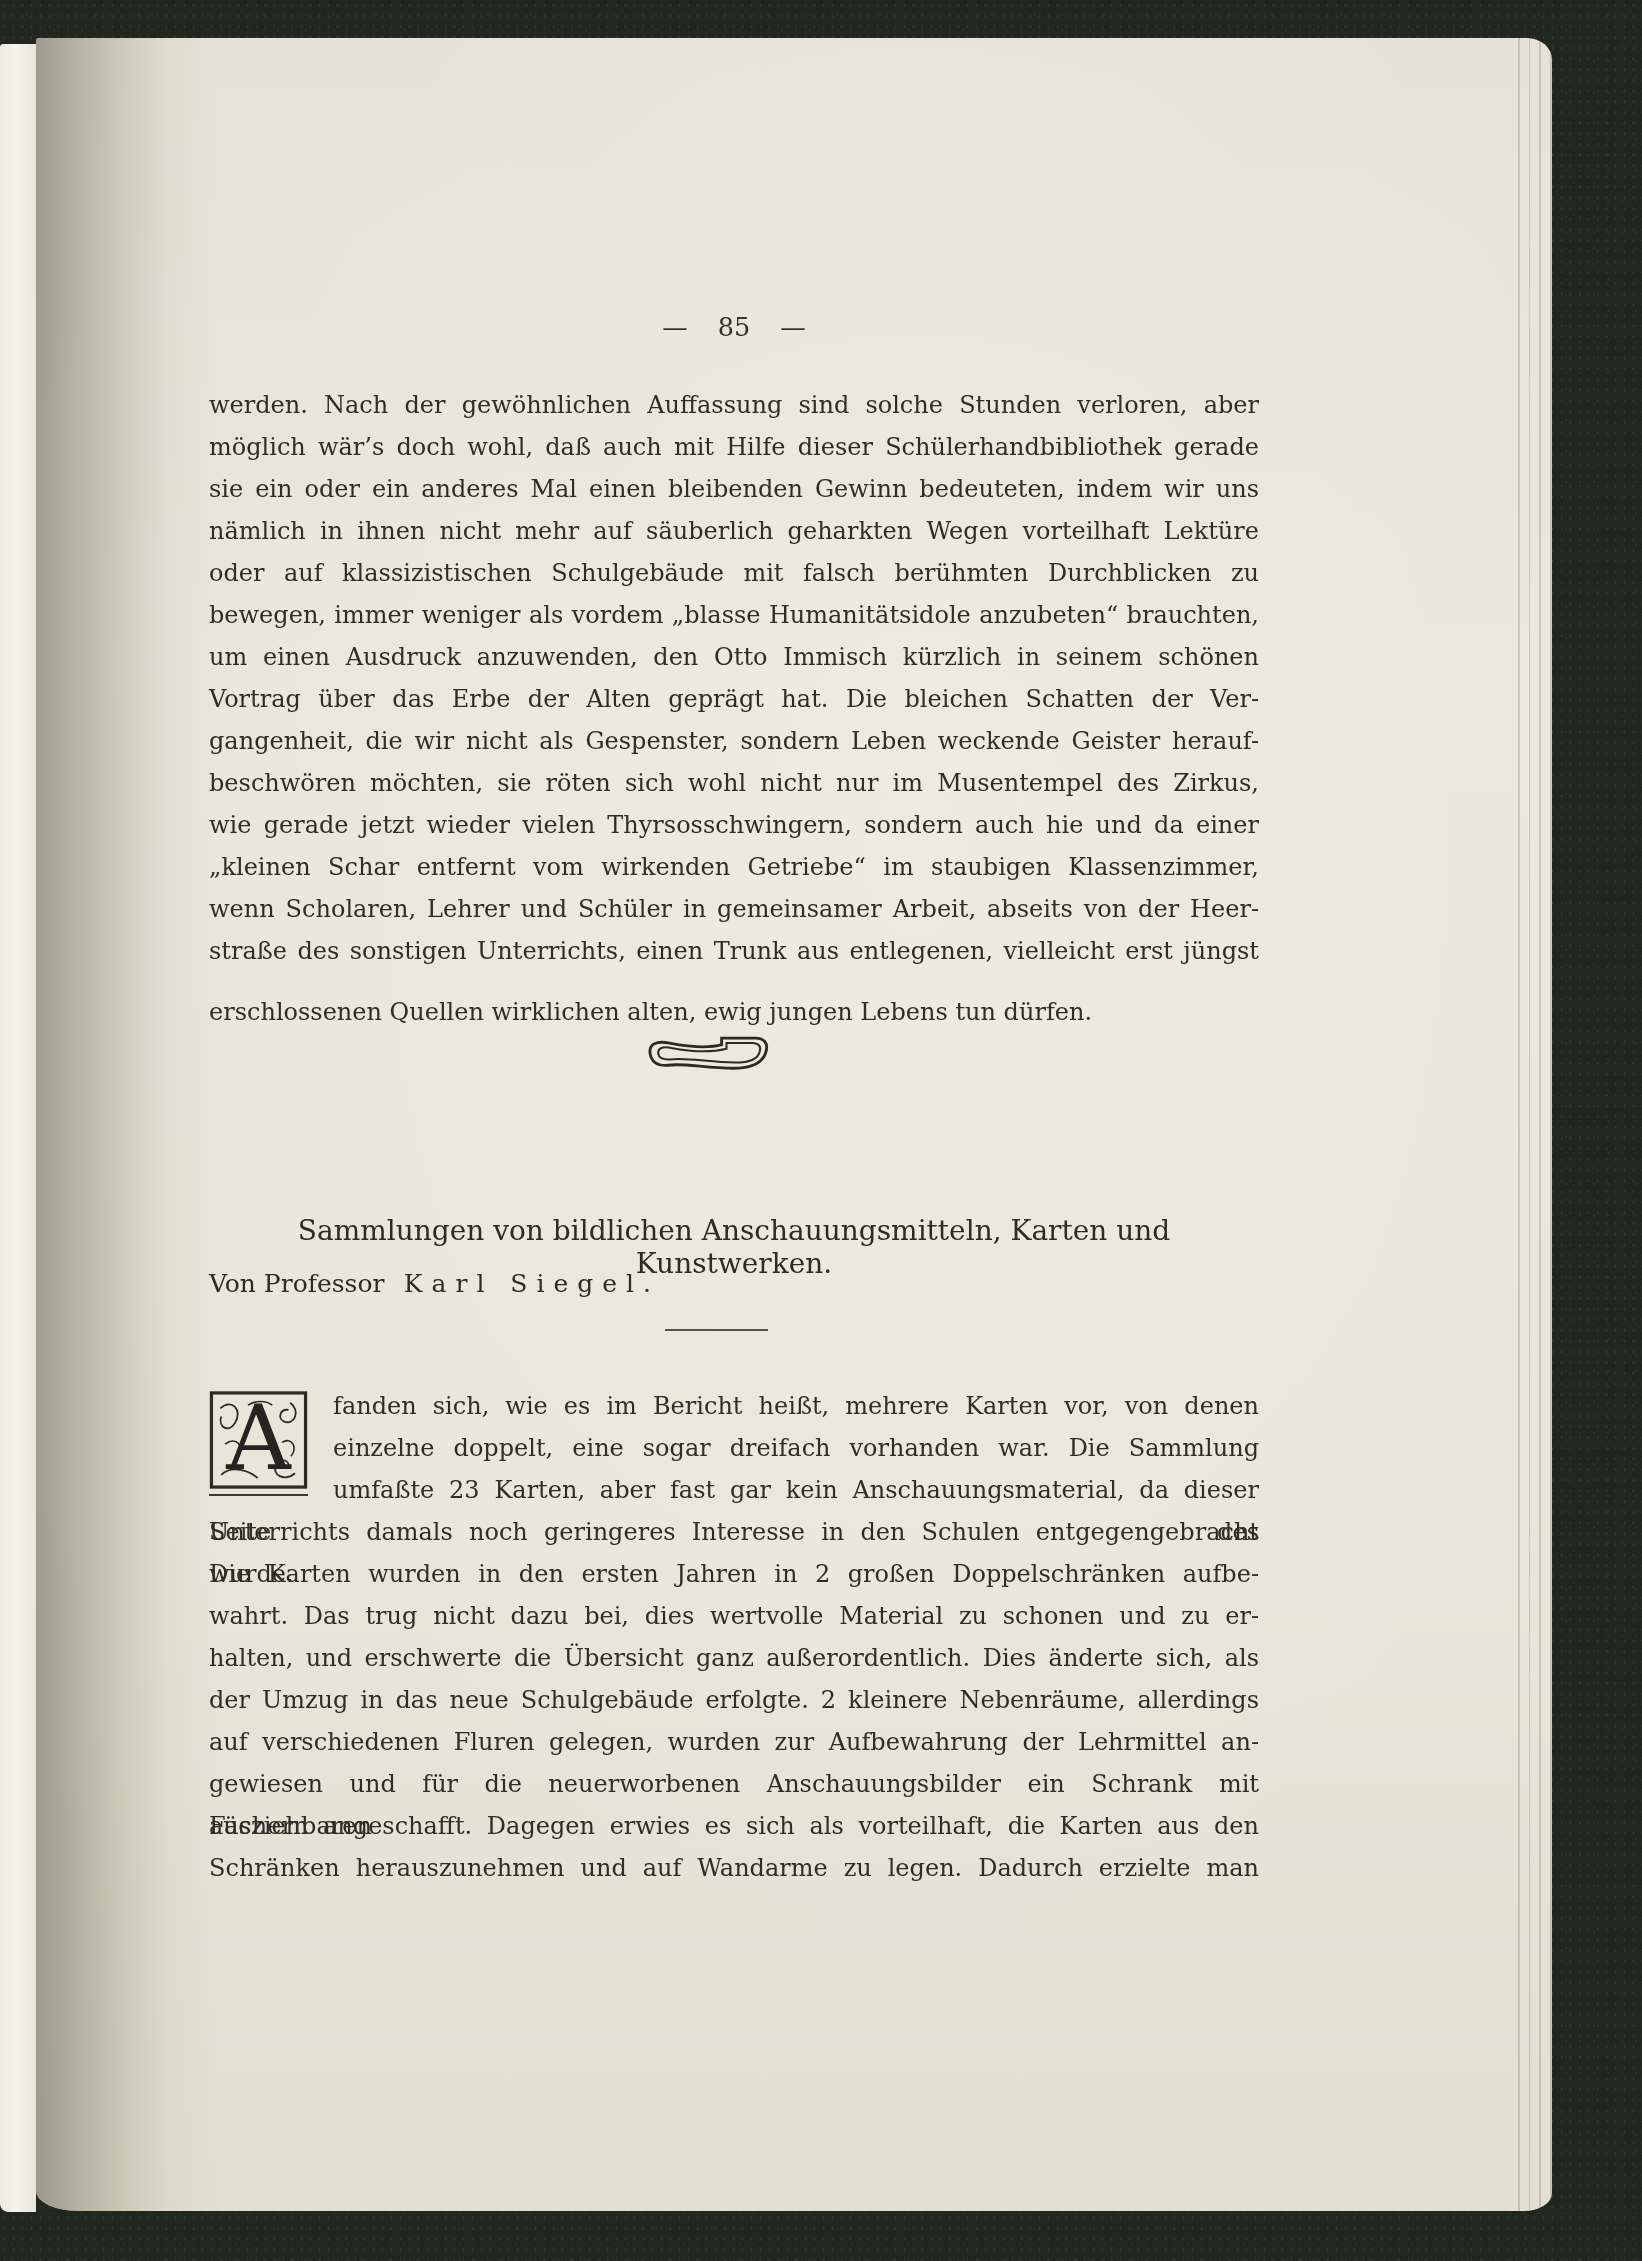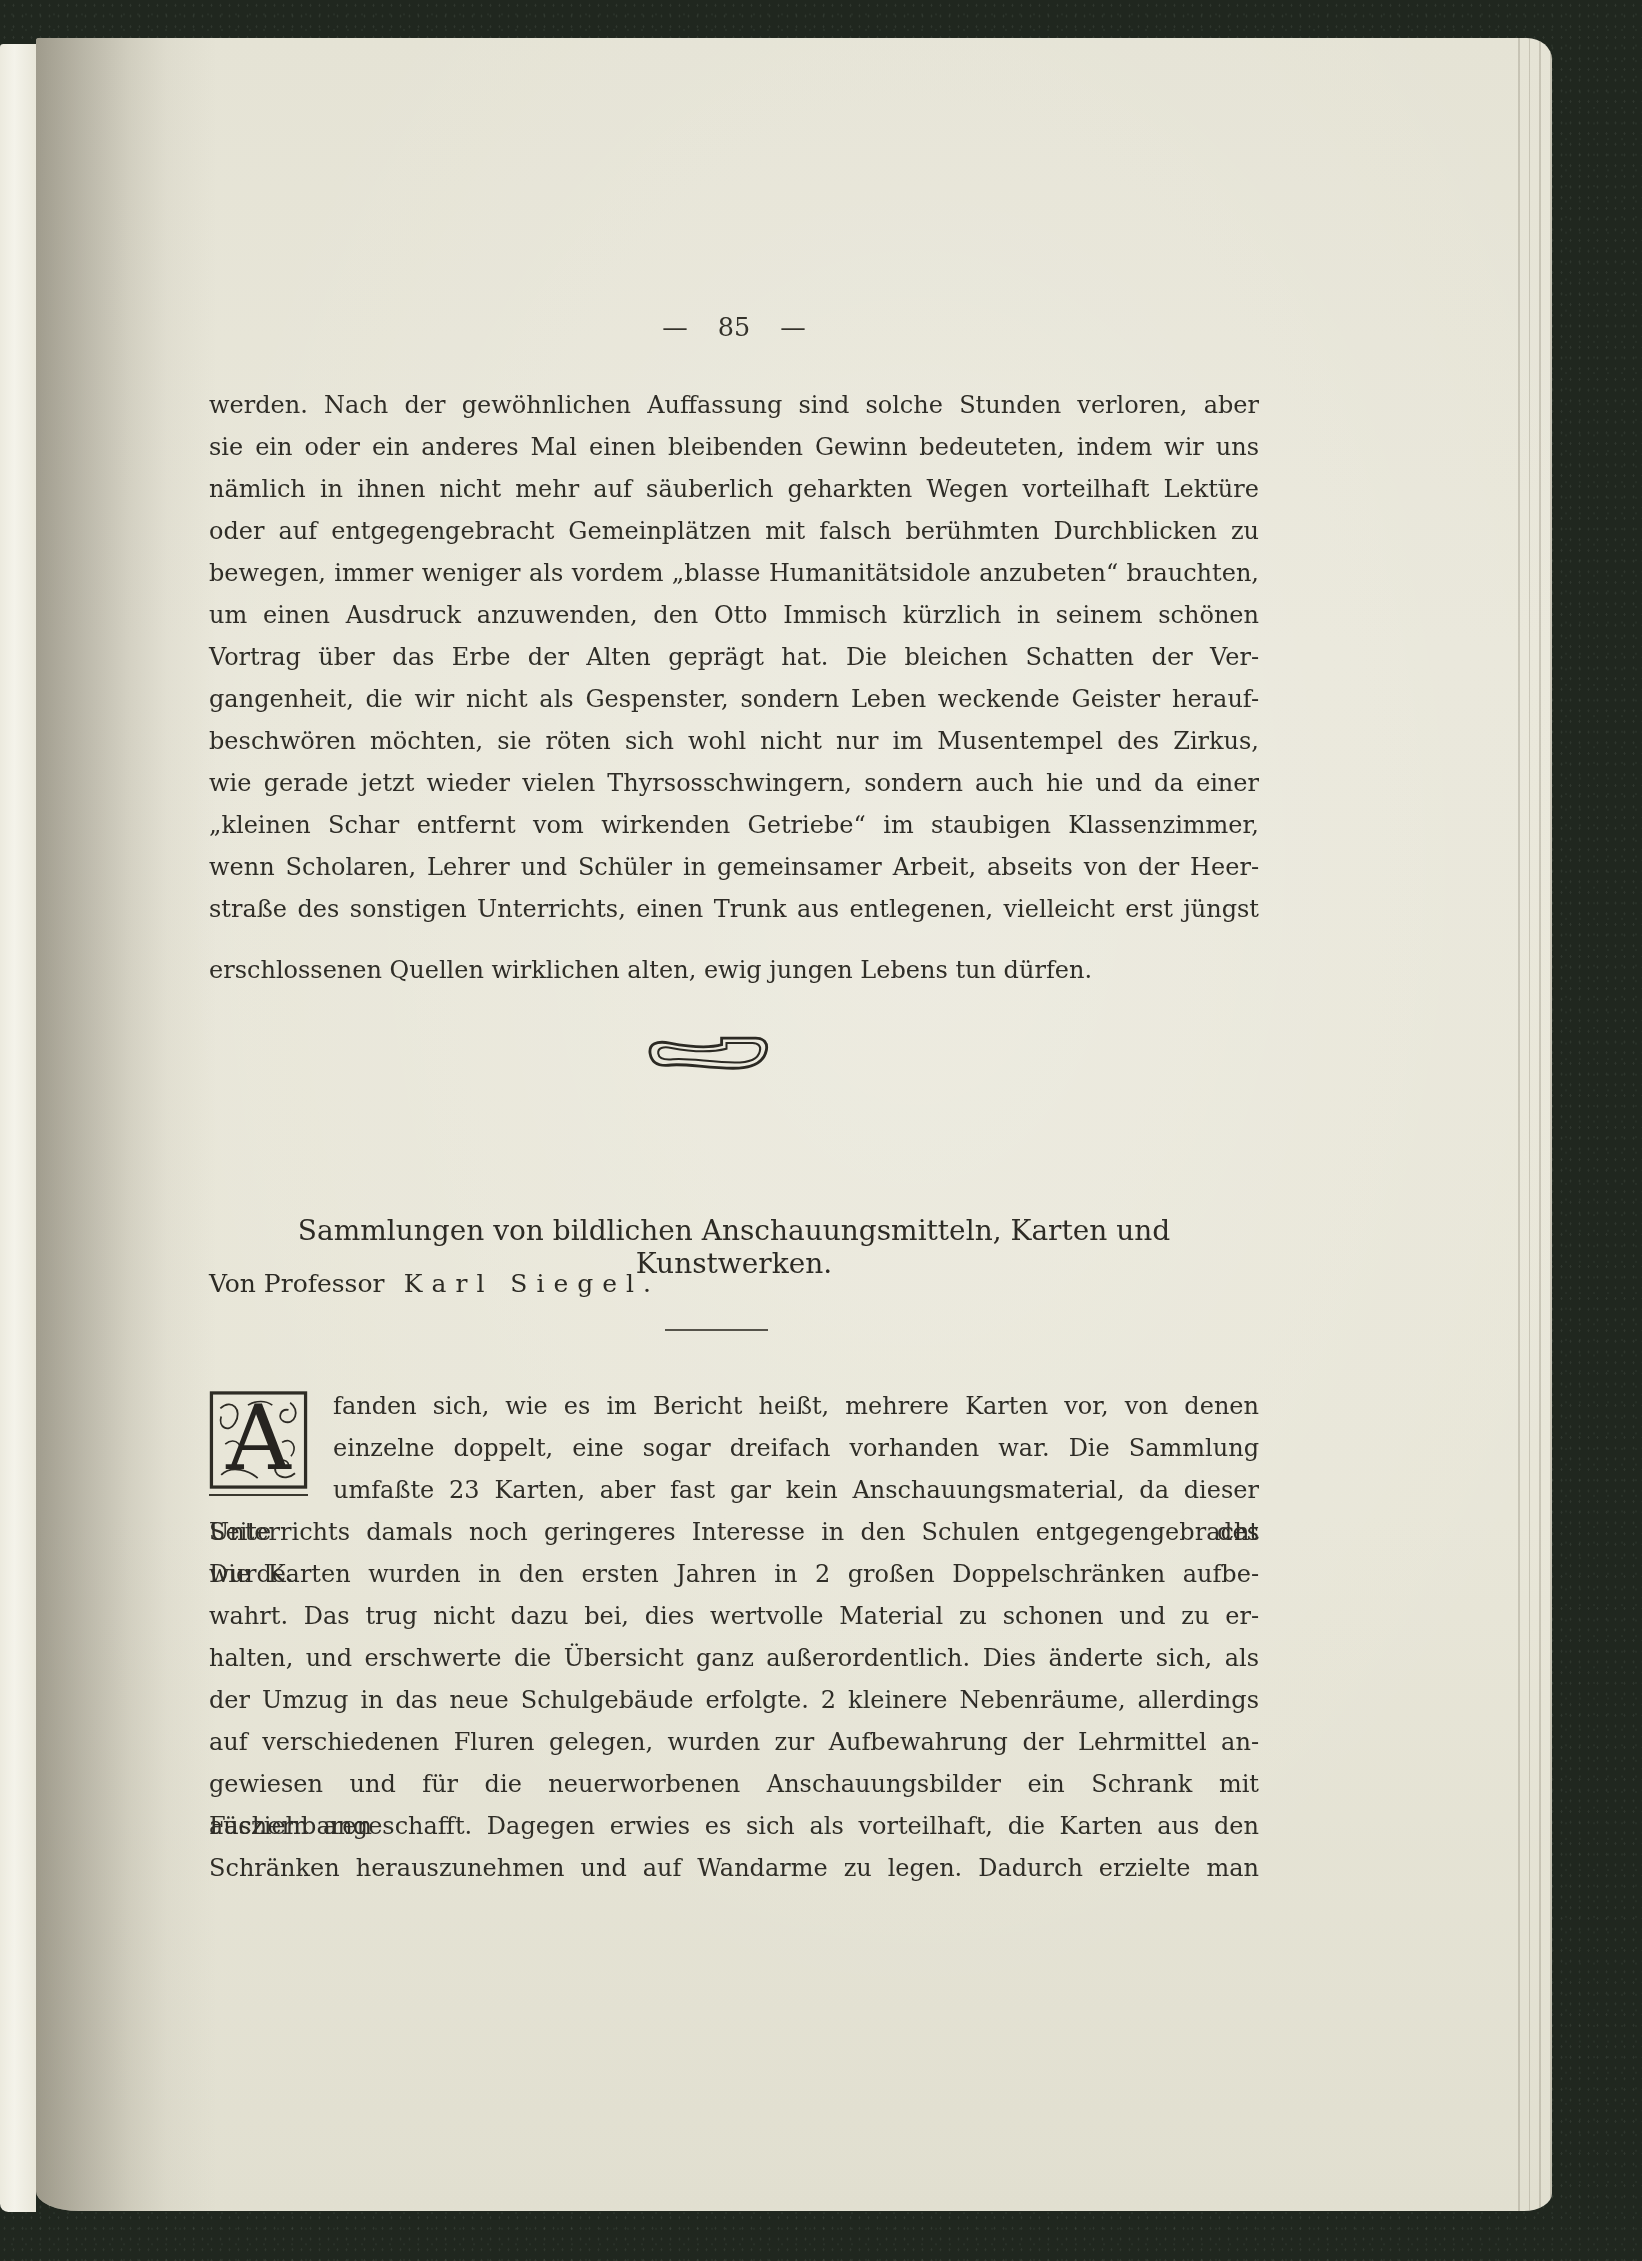--- a/index.html
+++ b/index.html
@@ -99,23 +99,24 @@
   <div class="text-layer">
 
     <div class="pageno">
       <span>—</span>
       <span>85</span>
       <span>—</span>
     </div>
 
     <div class="para para1">
       <div class="line j">werden.  Nach der gewöhnlichen Auffassung sind solche Stunden verloren, aber</div>
+      <div class="line j">möglich wär’s doch wohl, daß auch mit Hilfe dieser Schülerhandbibliothek gerade</div>
       <div class="line j">sie ein oder ein anderes Mal einen bleibenden Gewinn bedeuteten, indem wir uns</div>
       <div class="line j">nämlich in ihnen nicht mehr auf säuberlich geharkten Wegen vorteilhaft Lektüre</div>
-      <div class="line j">oder auf entgegengebracht Gemeinplätzen mit falsch berühmten Durchblicken zu</div>
+      <div class="line j">oder auf klassizistischen Schulgebäude mit falsch berühmten Durchblicken zu</div>
       <div class="line j">bewegen, immer weniger als vordem „blasse Humanitätsidole anzubeten“ brauchten,</div>
       <div class="line j">um einen Ausdruck anzuwenden, den Otto Immisch kürzlich in seinem schönen</div>
       <div class="line j">Vortrag über das Erbe der Alten geprägt hat.  Die bleichen Schatten der Ver-</div>
       <div class="line j">gangenheit, die wir nicht als Gespenster, sondern Leben weckende Geister herauf-</div>
       <div class="line j">beschwören möchten, sie röten sich wohl nicht nur im Musentempel des Zirkus,</div>
       <div class="line j">wie gerade jetzt wieder vielen Thyrsosschwingern, sondern auch hie und da einer</div>
       <div class="line j">„kleinen Schar entfernt vom wirkenden Getriebe“ im staubigen Klassenzimmer,</div>
       <div class="line j">wenn Scholaren, Lehrer und Schüler in gemeinsamer Arbeit, abseits von der Heer-</div>
       <div class="line j">straße des sonstigen Unterrichts, einen Trunk aus entlegenen, vielleicht erst jüngst</div>
       <div class="line j last">erschlossenen Quellen wirklichen alten, ewig jungen Lebens tun dürfen.</div>

